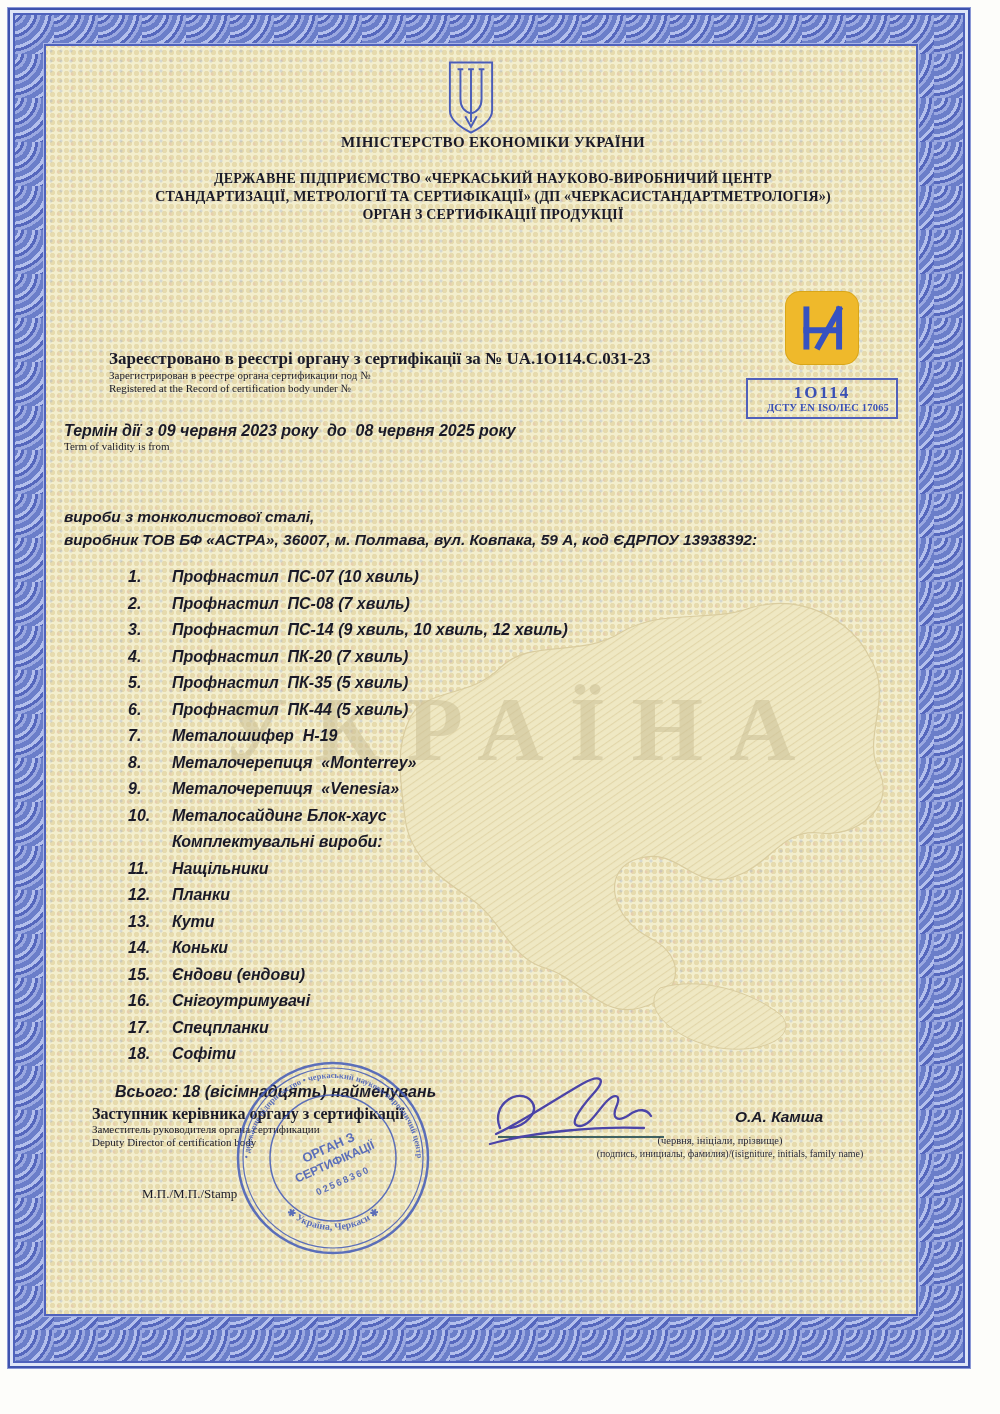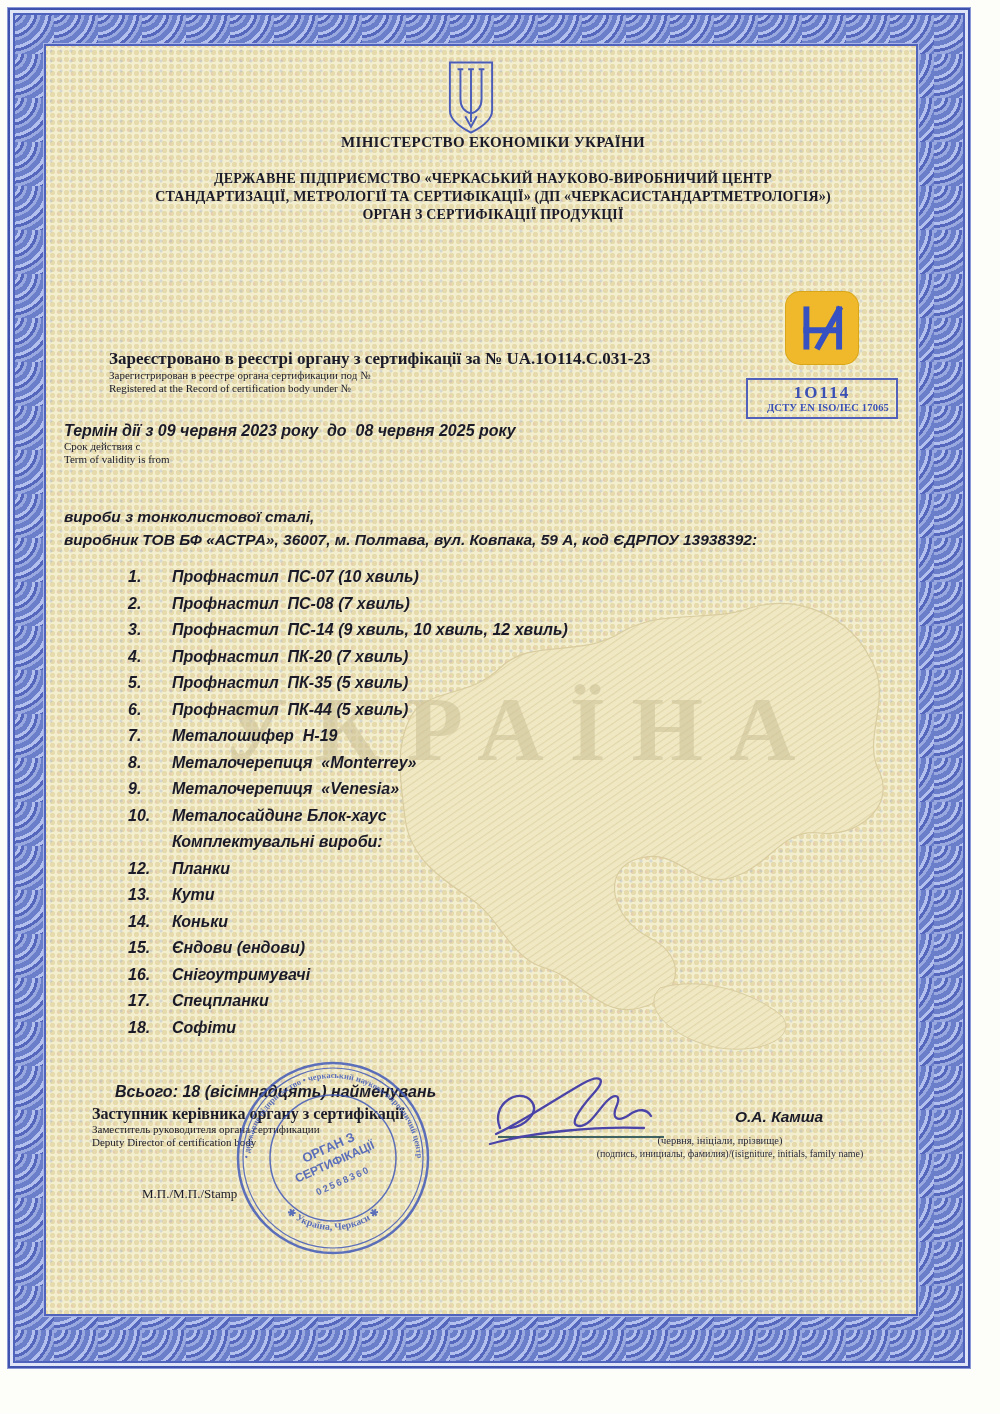--- a/index.html
+++ b/index.html
@@ -145,21 +145,20 @@
       </g>
     </svg>
   </div>
   <div class="abs accr-box serif b">
     <div class="accr-code">1О114</div>
     <div class="accr-std">ДСТУ EN ISO/ІЕС 17065</div>
   </div>
 
   <div class="abs val-block ink">
     <div class="val-main sans b pre">Термін дії з 09 червня 2023 року  до  08 червня 2025 року</div>
-    <div class="tiny serif">Срок действия с</div>
     <div class="tiny serif">Term of validity is from</div>
   </div>
 
   <div class="abs intro-block ink sans b">
     <div class="intro-line">вироби з тонколистової сталі,</div>
     <div class="intro-line">виробник ТОВ БФ «АСТРА», 36007, м. Полтава, вул. Ковпака, 59 А, код ЄДРПОУ 13938392:</div>
   </div>
 
   <div class="abs list-block ink sans b">
     <div class="row">
@@ -198,20 +197,24 @@
         <div class="row-num">9.</div>
         <div class="row-txt pre">Металочерепиця  «Venesia»</div>
       </div>
       <div class="row">
         <div class="row-num">10.</div>
         <div class="row-txt pre">Металосайдинг Блок-хаус</div>
       </div>
       <div class="row">
         <div class="row-num"></div>
         <div class="row-txt pre">Комплектувальні вироби:</div>
+      </div>
+      <div class="row">
+        <div class="row-num">11.</div>
+        <div class="row-txt pre">Нащільники</div>
       </div>
       <div class="row">
         <div class="row-num">12.</div>
         <div class="row-txt pre">Планки</div>
       </div>
       <div class="row">
         <div class="row-num">13.</div>
         <div class="row-txt pre">Кути</div>
       </div>
       <div class="row">

